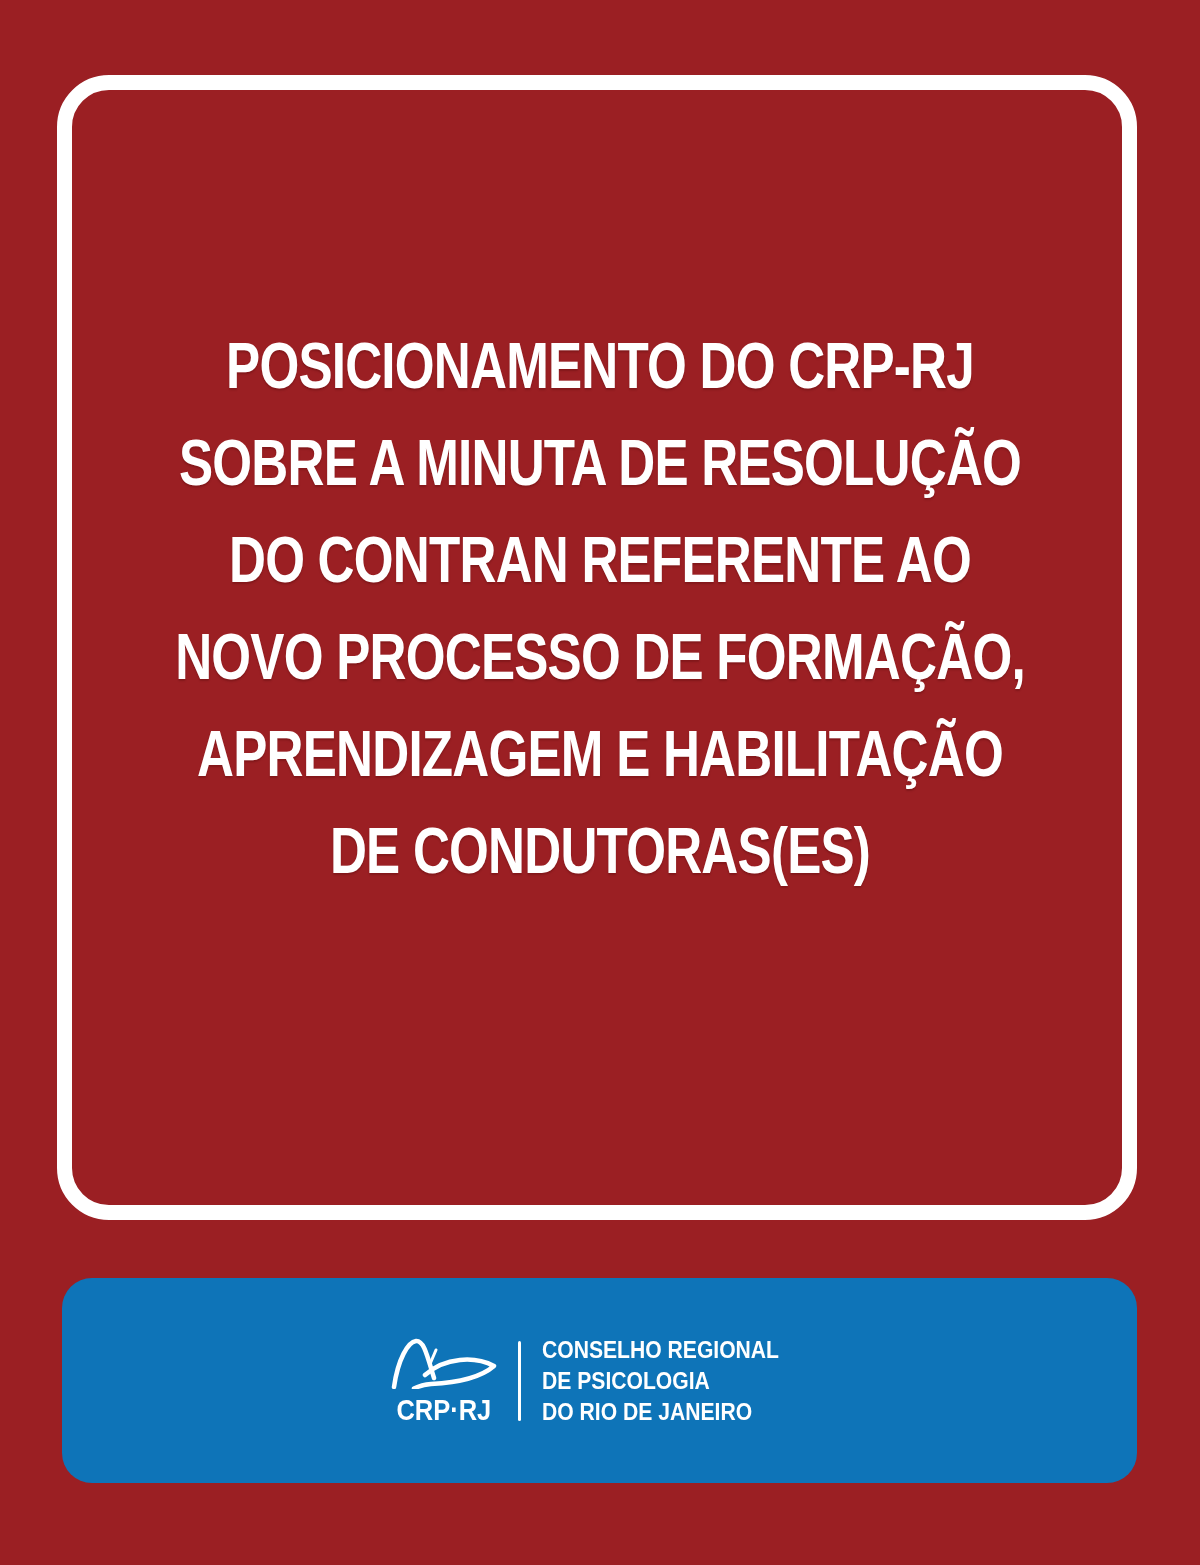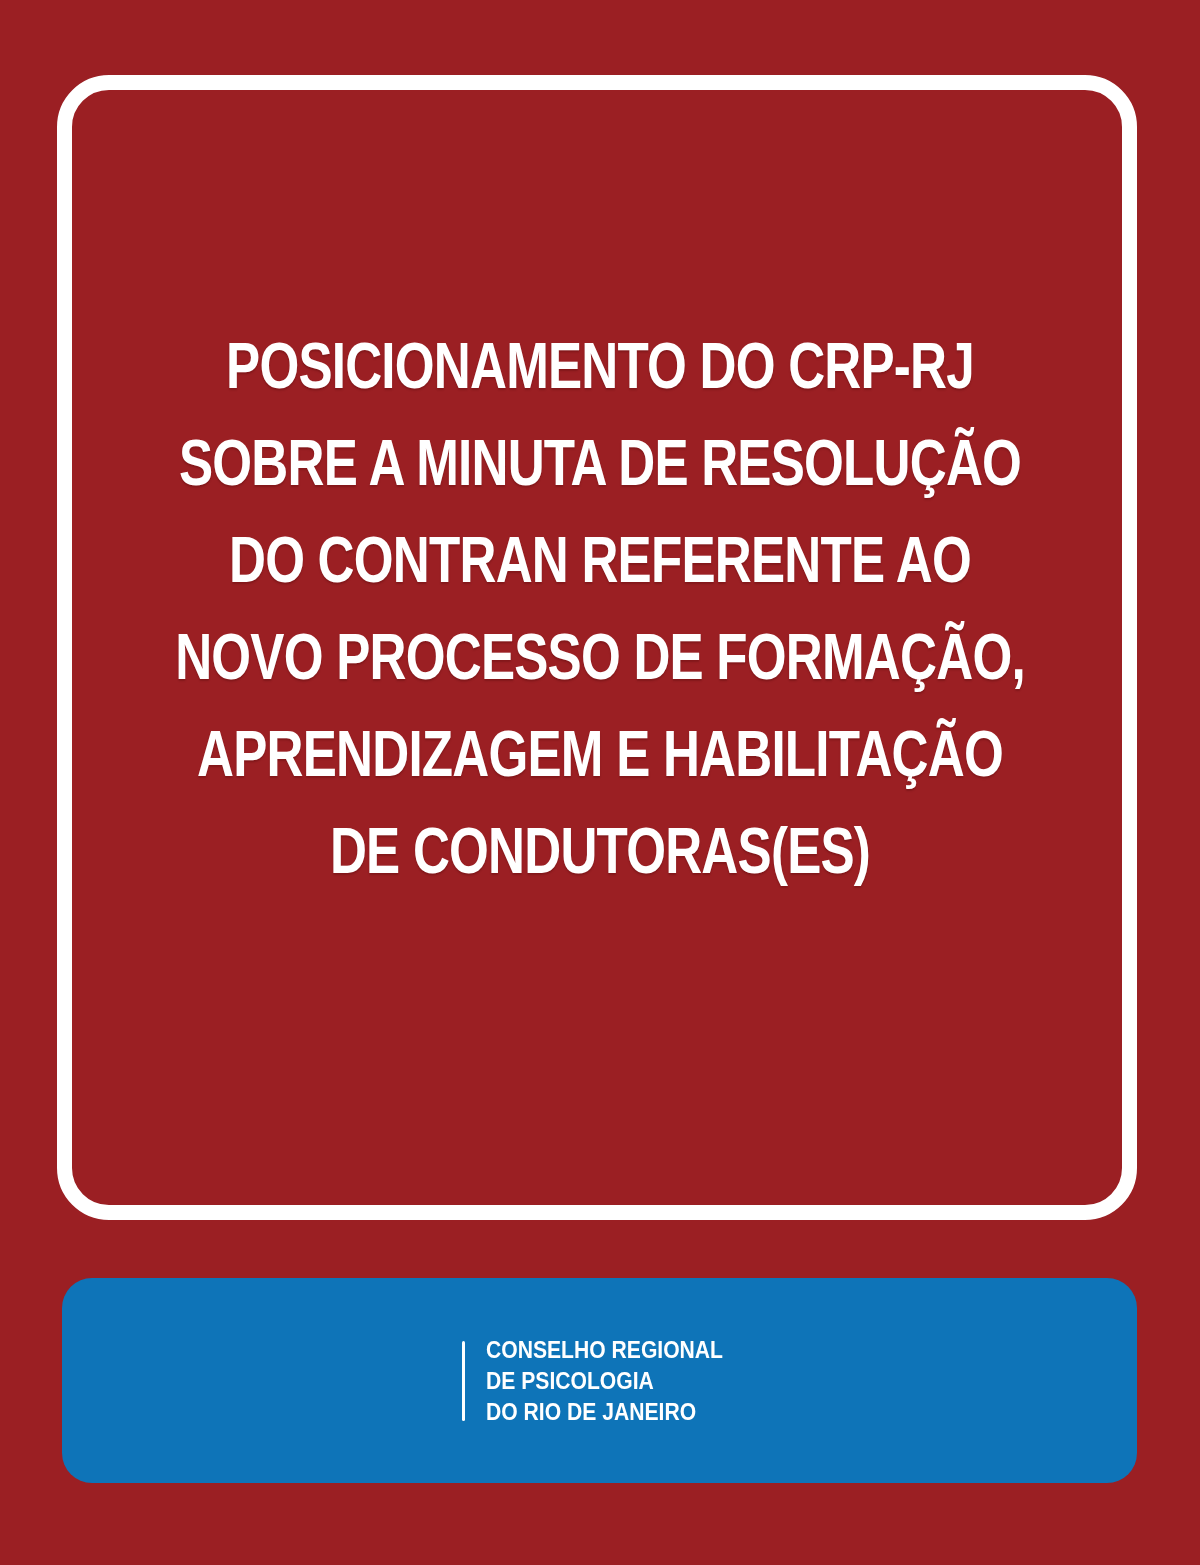--- a/index.html
+++ b/index.html
@@ -112,20 +112,30 @@
   <span class="line">POSICIONAMENTO DO CRP-RJ</span>
   <span class="line">SOBRE A MINUTA DE RESOLUÇÃO</span>
   <span class="line">DO CONTRAN REFERENTE AO</span>
   <span class="line">NOVO PROCESSO DE FORMAÇÃO,</span>
   <span class="line">APRENDIZAGEM E HABILITAÇÃO</span>
   <span class="line">DE CONDUTORAS(ES)</span>
 </div>
 
 <div class="banner">
   <div class="banner-content">
+    <div class="logo-block">
+      <span>
+        <svg width="110" height="52" viewBox="0 0 110 52" fill="none" xmlns="http://www.w3.org/2000/svg">
+          <path d="M5 50 C 9 22, 19 5, 27 4 C 35 3.5, 38 18, 45 41" stroke="#FFFFFF" stroke-width="4.5" stroke-linecap="round" fill="none"></path>
+          <path d="M47 13 L 41 27" stroke="#FFFFFF" stroke-width="3" stroke-linecap="round" fill="none"></path>
+          <path d="M36 38 C 56 20, 86 19, 105 29 C 90 42, 62 46, 42 47 C 36 47.4, 30 49, 25 51.5" stroke="#FFFFFF" stroke-width="4.5" stroke-linecap="round" stroke-linejoin="round" fill="none"></path>
+        </svg>
+      </span>
+      <span class="logo-acronym">CRP·RJ</span>
+    </div>
     <div class="divider"></div>
     <div class="org-name">
       <span class="org-line">CONSELHO REGIONAL</span>
       <span class="org-line">DE PSICOLOGIA</span>
       <span class="org-line">DO RIO DE JANEIRO</span>
     </div>
   </div>
 </div>
 
 </body></html>

